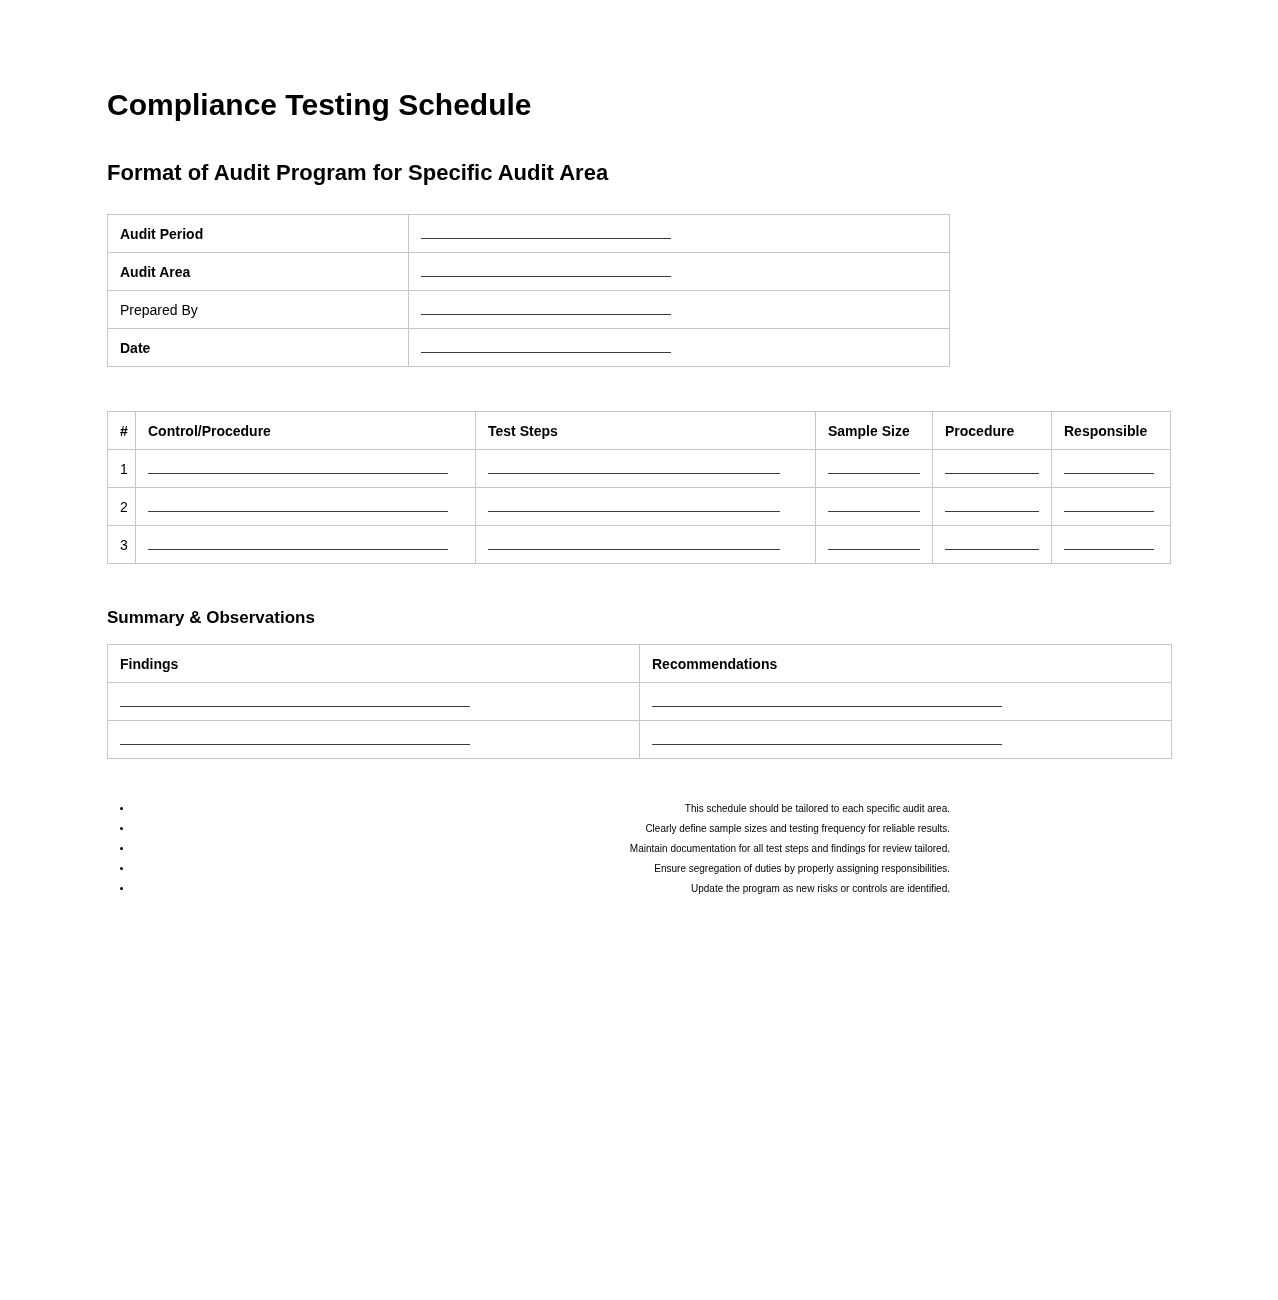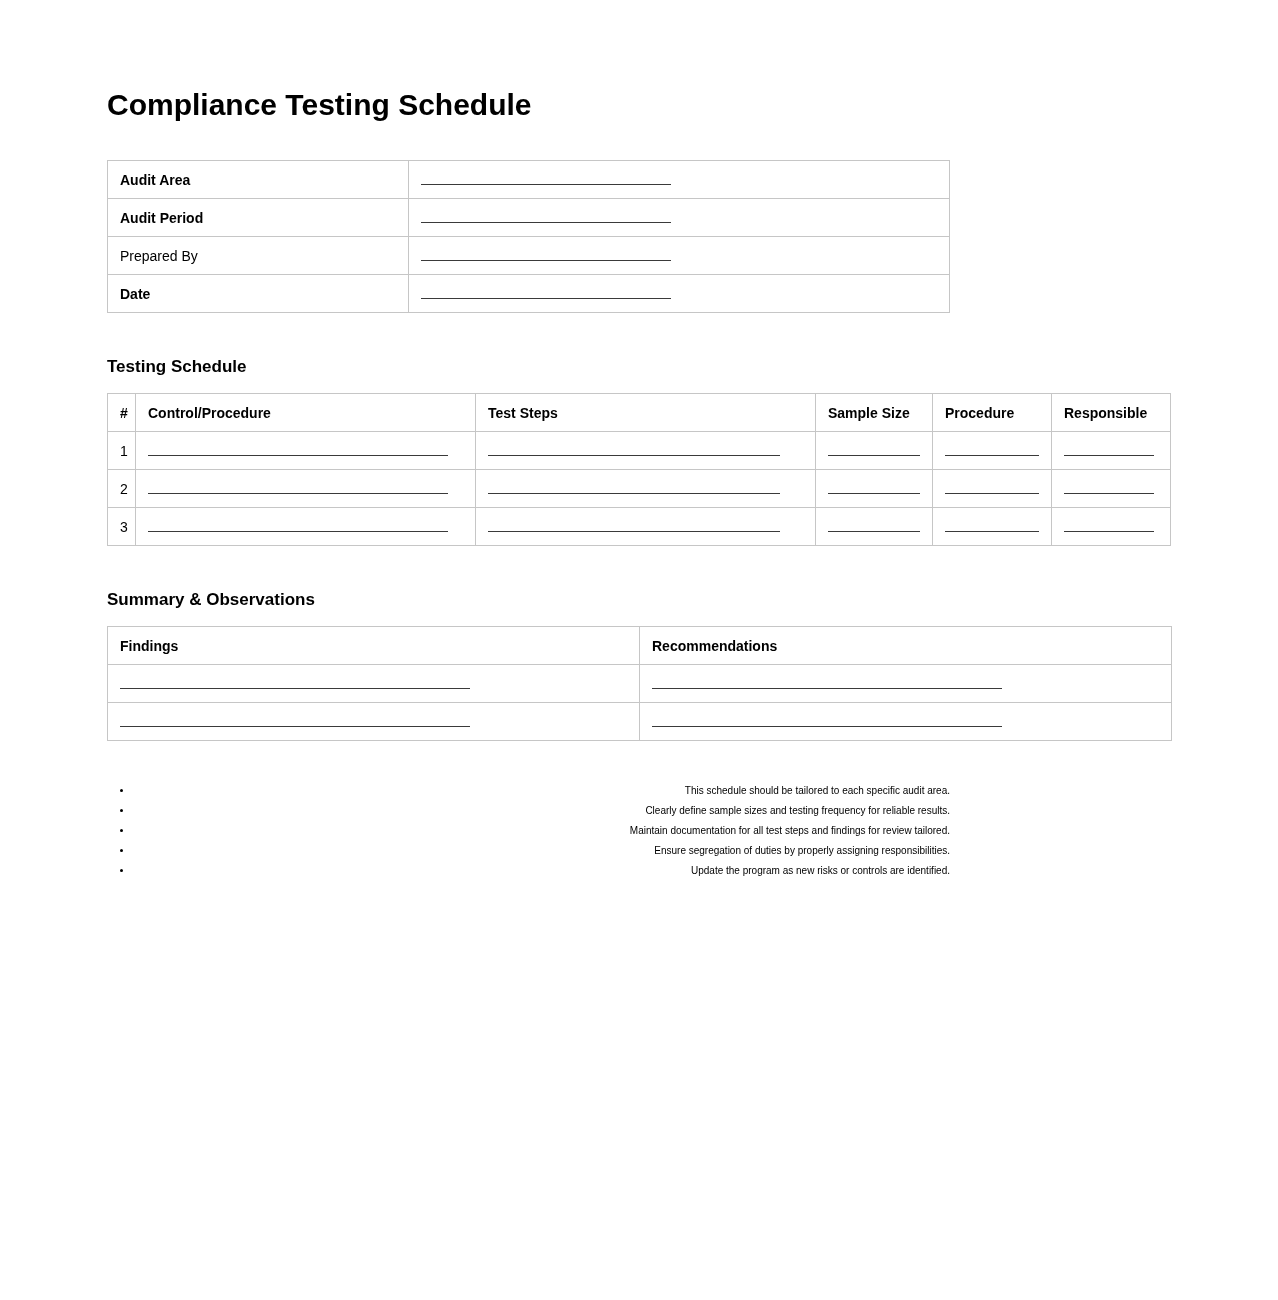--- a/index.html
+++ b/index.html
@@ -68,50 +68,50 @@
     margin-bottom: 9px;
     text-align: right;
   }
 </style>
 </head>
 <body>
 
 <div class="page">
 
   <h1 class="doc-title">Compliance Testing Schedule</h1>
+  <h2 class="doc-subtitle">Format of Audit Program for Specific Audit Area</h2>
 
   <div class="section">
     <table>
       <colgroup>
           <col style="width:301px">
           <col>
         </colgroup>
       <tbody>
         <tr>
-          <td style="font-weight:bold">Audit Area</td>
+          <td style="font-weight:bold">Audit Period</td>
           <td><span class="blank w250"></span></td>
         </tr>
         <tr>
-          <td style="font-weight:bold">Audit Period</td>
+          <td style="font-weight:bold">Audit Area</td>
           <td><span class="blank w250"></span></td>
         </tr>
         <tr>
           <td style="font-weight:normal">Prepared By</td>
           <td><span class="blank w250"></span></td>
         </tr>
         <tr>
           <td style="font-weight:bold">Date</td>
           <td><span class="blank w250"></span></td>
         </tr>
       </tbody>
     </table>
   </div>
 
   <div class="section">
-    <h3 class="section-heading">Testing Schedule</h3>
     <table>
       <colgroup>
         <col style="width:28px">
         <col style="width:340px">
         <col style="width:340px">
         <col style="width:117px">
         <col style="width:119px">
         <col style="width:119px">
       </colgroup>
       <thead>

